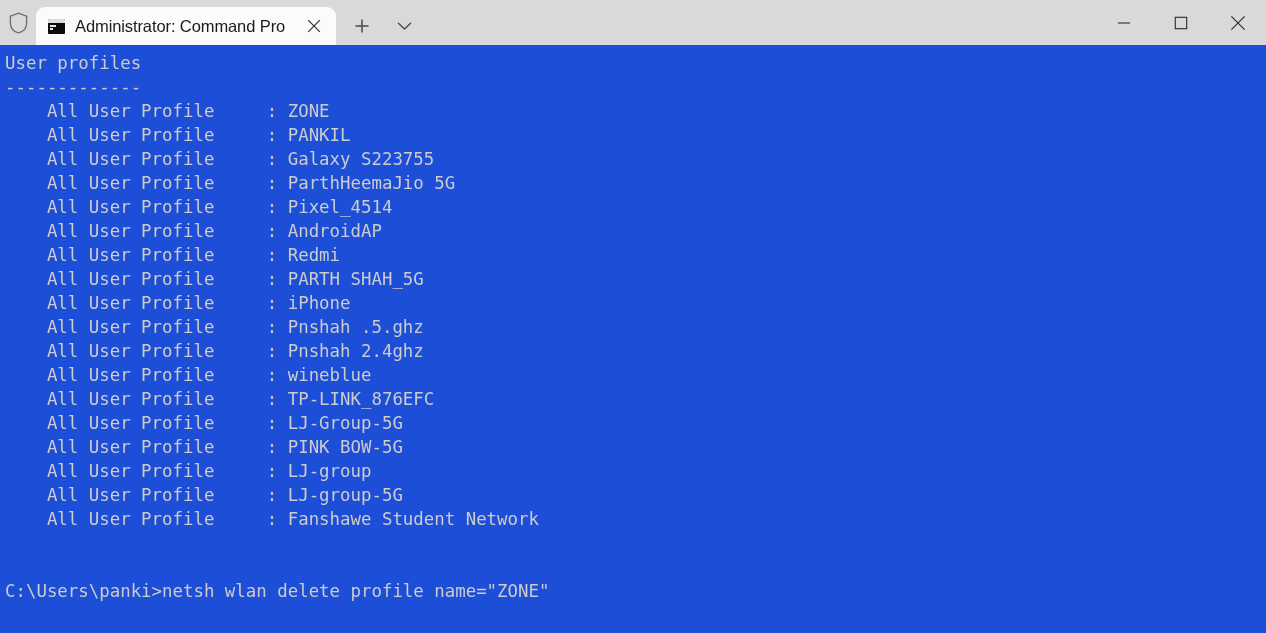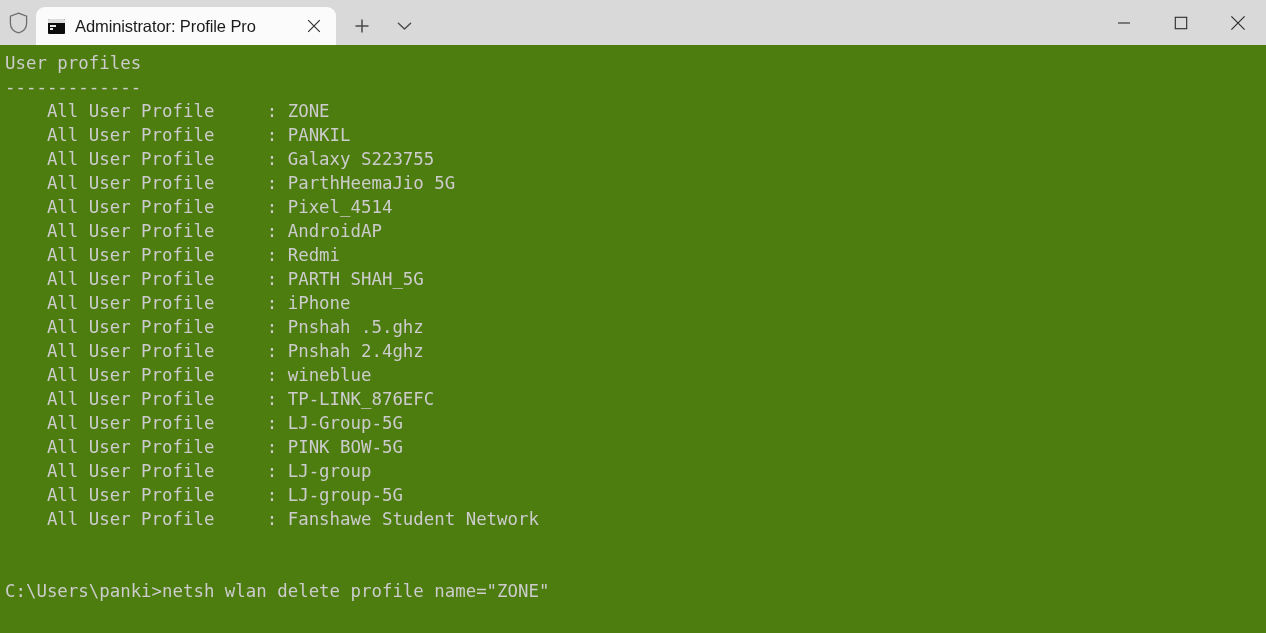--- a/index.html
+++ b/index.html
@@ -128,21 +128,21 @@
     display: flex;
     align-items: center;
     justify-content: center;
   }
   .wc svg { display: block; }
 
   
   .terminal {
     position: relative;
     height: 588px;
-    background: #4d7c0f;
+    background: #1d4ed8;
     overflow: hidden;
     padding: 0;
   }
   .console-text {
     position: absolute;
     top: 0;
     left: 0;
     margin: 0;
     padding: 6px 0 0 5px;
     font-family: "DejaVu Sans Mono", "Liberation Mono", monospace;
@@ -166,21 +166,21 @@
   </div>
 
   <div class="tabstrip">
 
     <div class="tab">
       <span class="tab-favicon">
         <span class="fbar"></span>
         <span class="fprompt"></span>
         <span class="fprompt2"></span>
       </span>
-      <span class="tab-title">Administrator: Profile Pro</span>
+      <span class="tab-title">Administrator: Command Pro</span>
       <span class="tab-close">
         <svg width="14" height="14" viewBox="0 0 14 14" aria-hidden="true">
           <path d="M1.2 1.2 L12.8 12.8 M12.8 1.2 L1.2 12.8" stroke="#303030" stroke-width="1.2" fill="none"></path>
         </svg>
       </span>
     </div>
 
     <div class="newtab">
       <span>
         <svg width="16" height="16" viewBox="0 0 16 16" aria-hidden="true">

